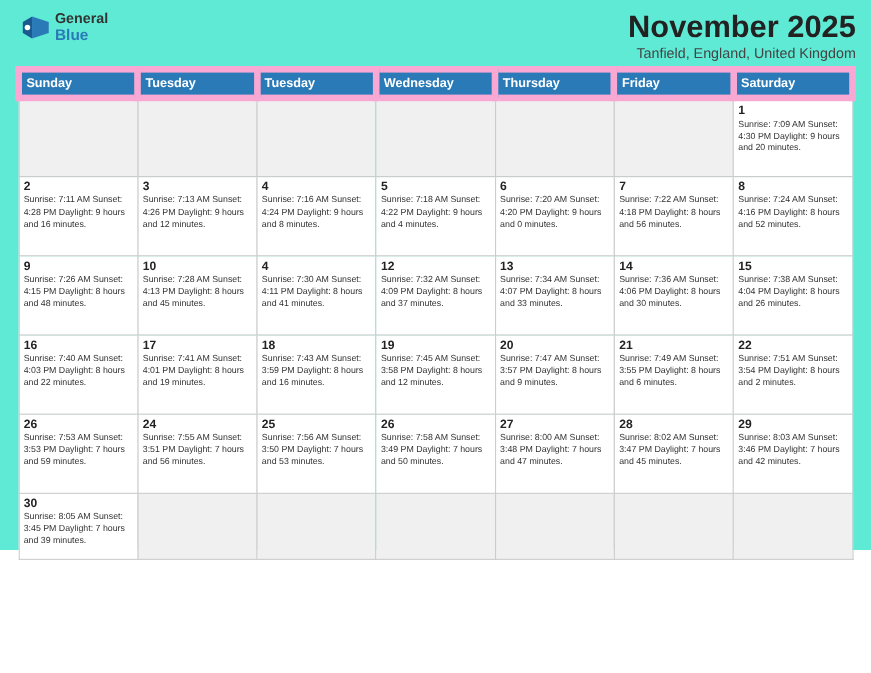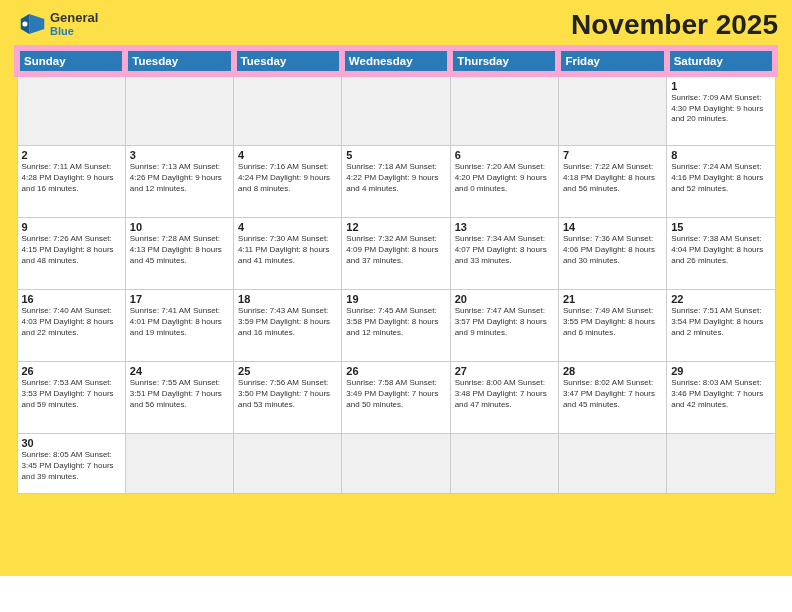--- a/index.html
+++ b/index.html
@@ -5,22 +5,22 @@
     * { box-sizing: border-box; margin: 0; padding: 0; }
     body {
       font-family: Arial, sans-serif;
       background: #fff;
       width: 792px;
       height: 612px;
       overflow: hidden;
     }
     .page {
       width: 792px;
-      height: 576px;
-      background: #fde047;
+      height: 500px;
+      background: #5eead4;
       padding: 10px 14px 8px 14px;
     }
     .header-top {
       display: flex;
       justify-content: space-between;
       align-items: flex-start;
       margin-bottom: 4px;
     }
     .logo {
       display: flex;
@@ -31,21 +31,21 @@
       display: flex;
       flex-direction: column;
       line-height: 1.1;
     }
     .logo-general {
       font-size: 13px;
       font-weight: bold;
       color: #333;
     }
     .logo-blue {
-      font-size: 11px;
+      font-size: 14px;
       font-weight: bold;
       color: #2a7ab8;
     }
     .logo-icon {
       width: 32px;
       height: 28px;
     }
     .title-block {
       text-align: right;
     }
@@ -117,20 +117,21 @@
         <polygon points="18,4 18,28 8,22 8,10" fill="#1a5a90"></polygon>
         <circle cx="13" cy="16" r="3" fill="white"></circle>
       </svg>
       <div class="logo-text">
         <span class="logo-general">General</span>
         <span class="logo-blue">Blue</span>
       </div>
     </div>
     <div class="title-block">
       <div class="month-title">November 2025</div>
+      <div class="location">Tanfield, England, United Kingdom</div>
     </div>
   </div>
 
   <table class="calendar">
     <thead>
       <tr>
         <th>Sunday</th>
         <th>Tuesday</th>
         <th>Tuesday</th>
         <th>Wednesday</th>

